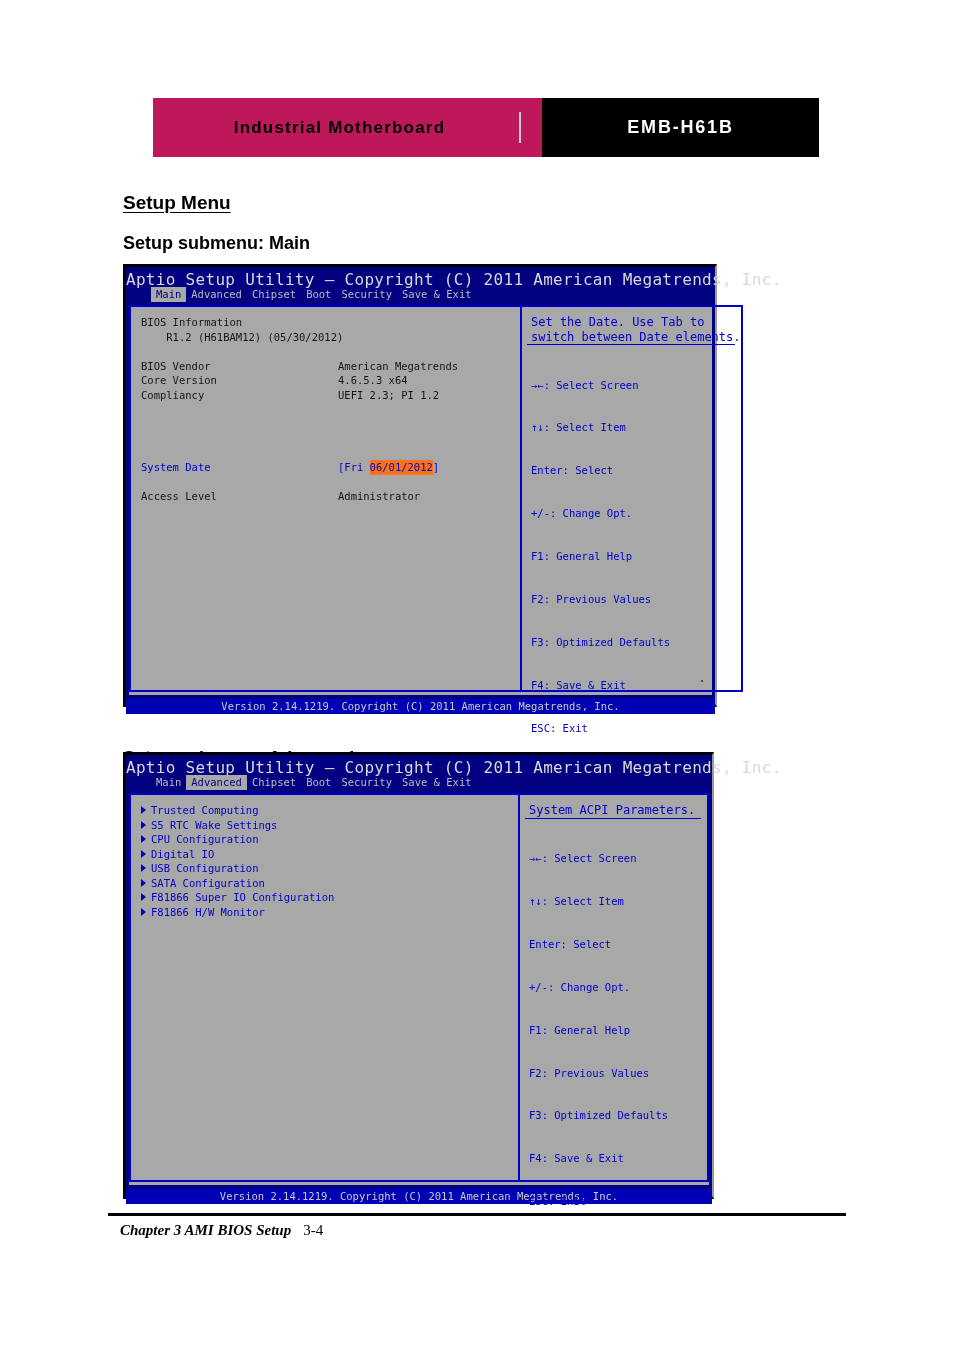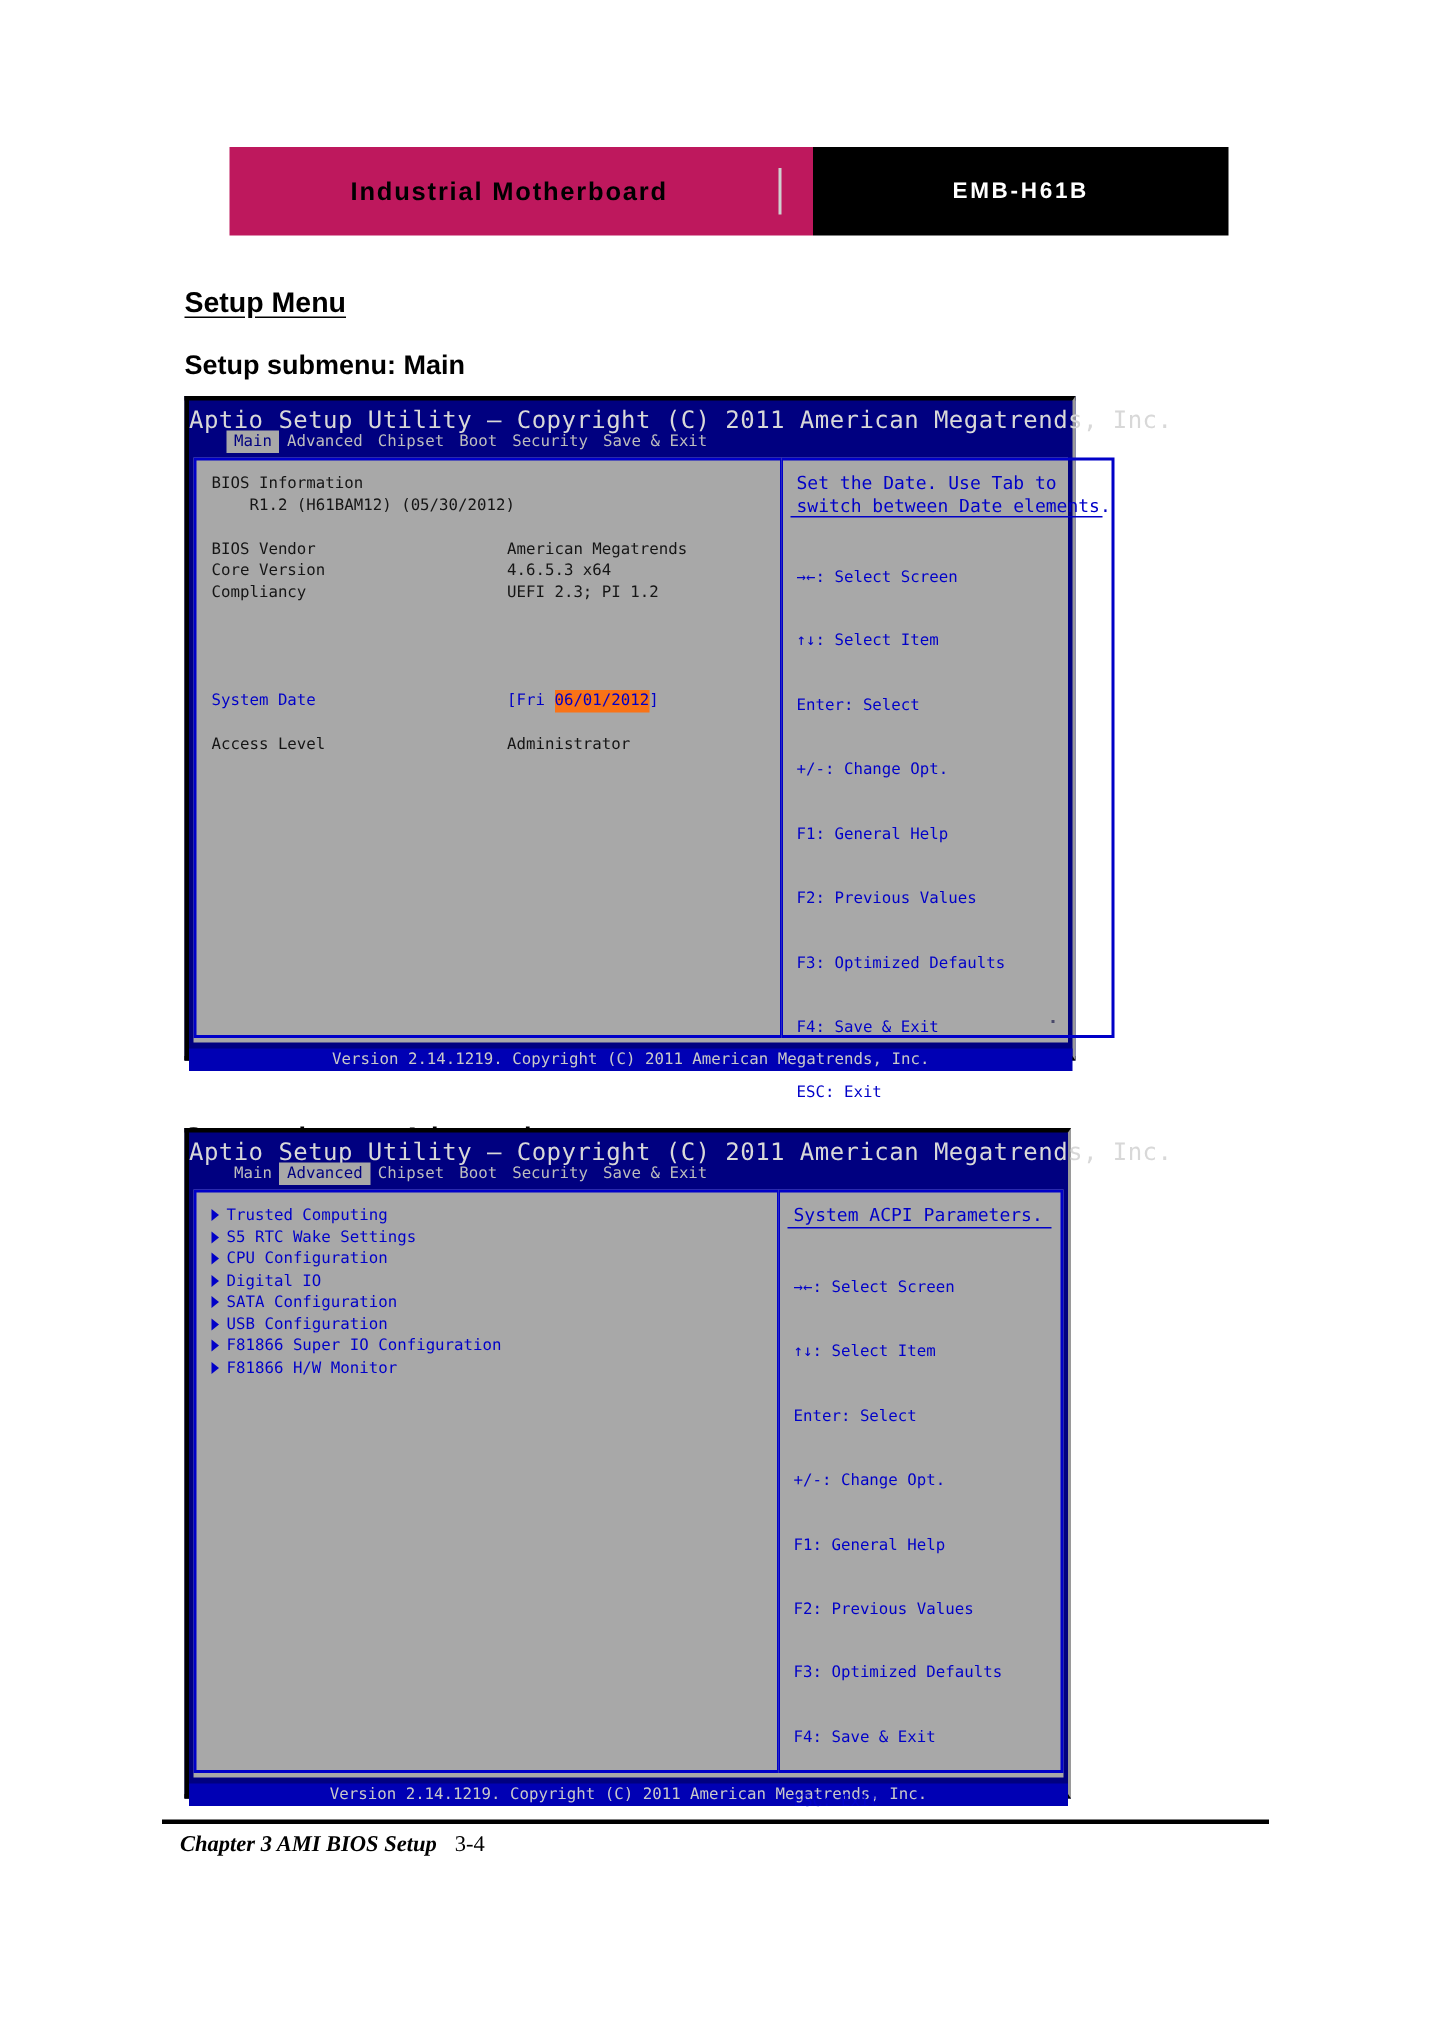--- a/index.html
+++ b/index.html
@@ -48,21 +48,21 @@
     background: #cfcfcf;
   }
   .hdr-right {
     flex: 1;
     background: #000000;
     display: flex;
     align-items: center;
     justify-content: center;
   }
   .hdr-right-label {
-    font-size: 15px;
+    font-size: 18px;
     font-weight: bold;
     letter-spacing: 1.8px;
     color: #ffffff;
   }
 
   
   .h-setup-menu {
     position: absolute;
     left: 123px;
     top: 192px;
@@ -384,25 +384,25 @@
       <div class="menu-item">
         <span class="arrow"></span>
         <span>CPU Configuration</span>
       </div>
       <div class="menu-item">
         <span class="arrow"></span>
         <span>Digital IO</span>
       </div>
       <div class="menu-item">
         <span class="arrow"></span>
+        <span>USB Configuration</span>
+      </div>
+      <div class="menu-item">
+        <span class="arrow"></span>
         <span>SATA Configuration</span>
-      </div>
-      <div class="menu-item">
-        <span class="arrow"></span>
-        <span>USB Configuration</span>
       </div>
       <div class="menu-item">
         <span class="arrow"></span>
         <span>F81866 Super IO Configuration</span>
       </div>
       <div class="menu-item">
         <span class="arrow"></span>
         <span>F81866 H/W Monitor</span>
       </div>
     </div>

